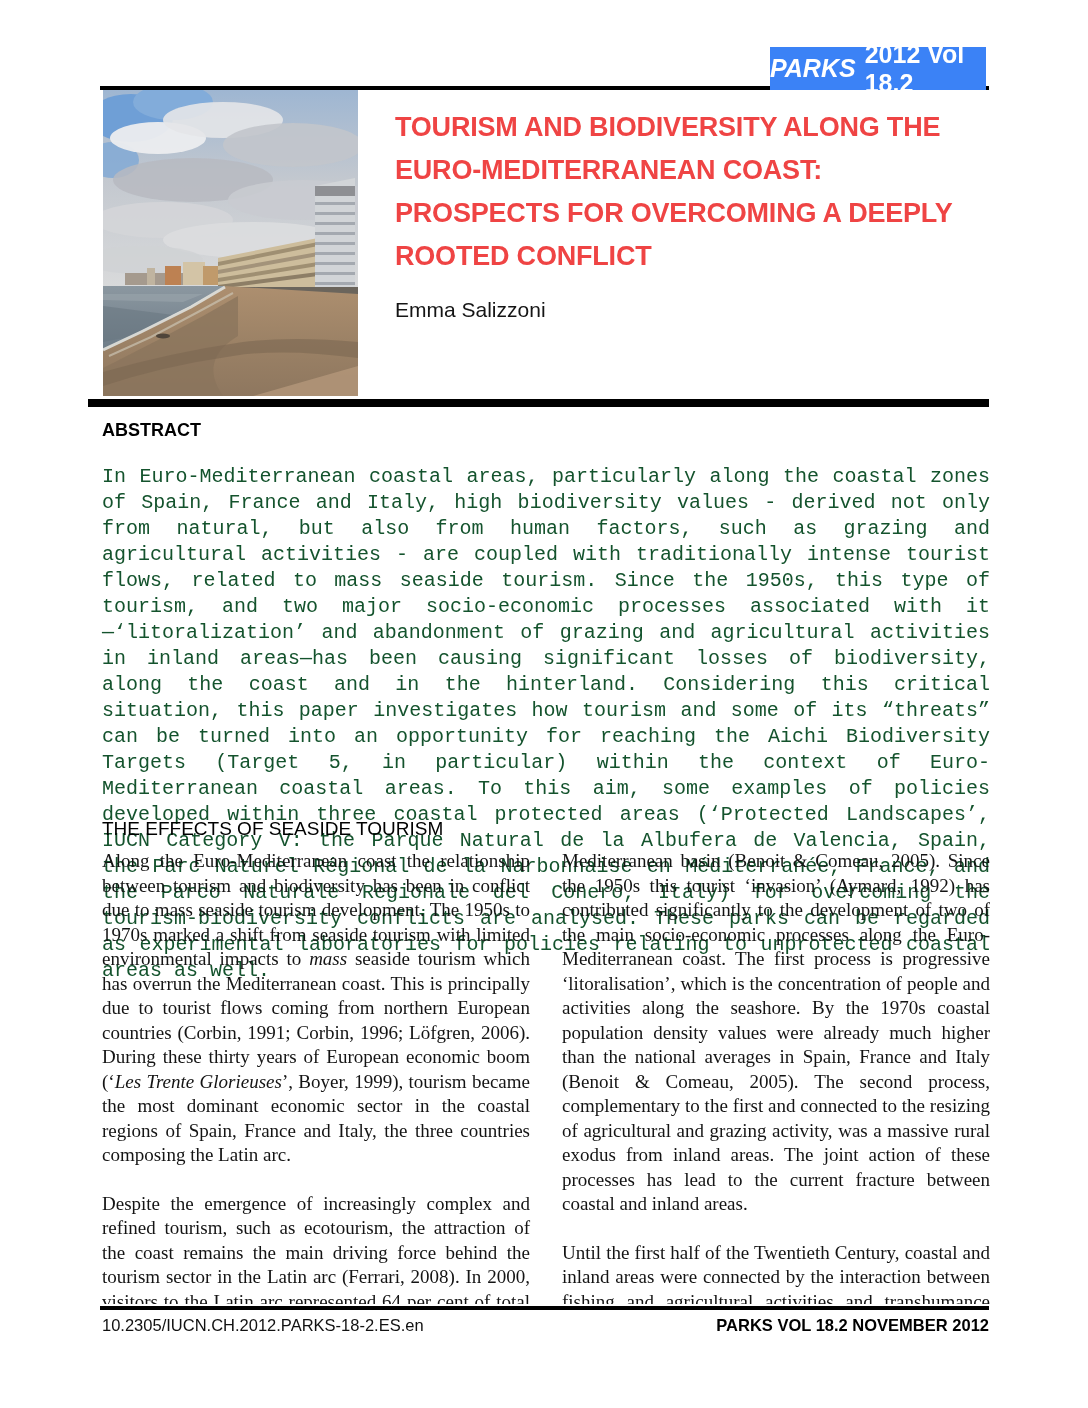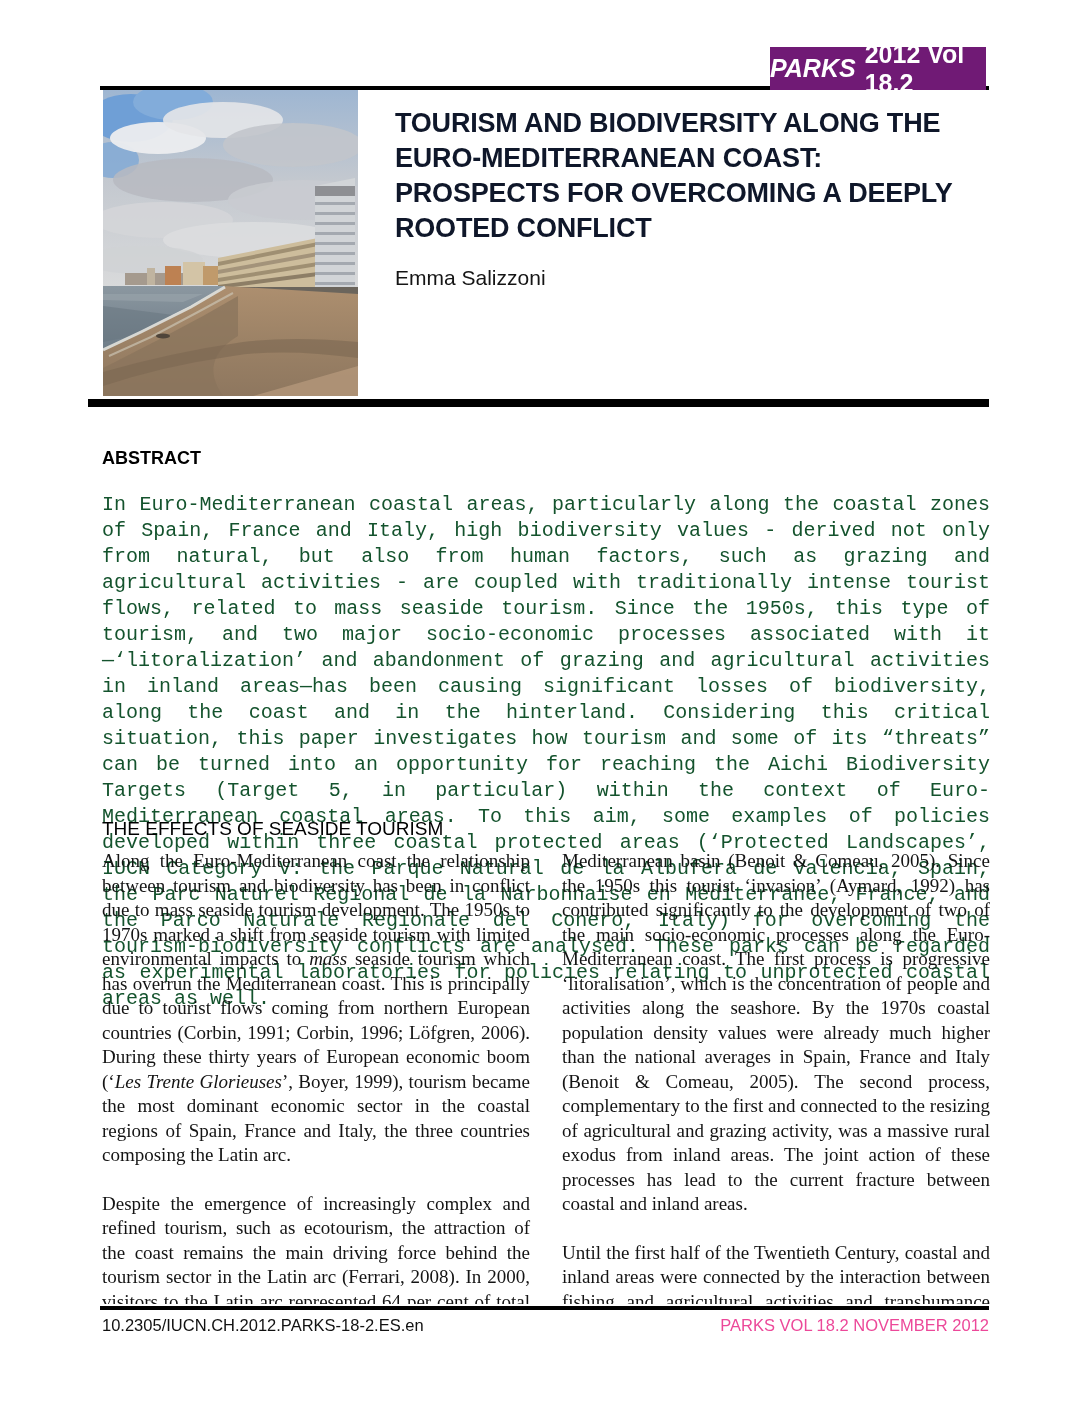--- a/index.html
+++ b/index.html
@@ -5,38 +5,38 @@
   html,body{margin:0;padding:0;background:#ffffff;}
   body{
     width:1088px;height:1408px;position:relative;
     font-family:"Liberation Sans",sans-serif;color:#101010;
   }
   .page{position:relative;width:1088px;height:1408px;background:#fff;overflow:hidden;}
 
   
   .top-rule{position:absolute;left:100px;top:86px;width:889px;height:4px;background:#000;}
   .issue-badge{
-    position:absolute;left:770px;top:47px;width:216px;height:43px;background:#701a75;color:#fff;
+    position:absolute;left:770px;top:47px;width:216px;height:43px;background:#3b82f6;color:#fff;
     display:flex;align-items:center;justify-content:center;font-size:25px;font-weight:bold;
   }
   .issue-badge .journal{font-style:italic;margin-right:9px;}
 
   
   .photo{position:absolute;left:103px;top:90px;width:255px;height:306px;display:block;}
 
   
   .head-block{position:absolute;left:395px;top:106px;width:597px;}
-  .title{font-size:27px;font-weight:bold;line-height:35px;color:#0f172a;letter-spacing:-0.2px;}
+  .title{font-size:27px;font-weight:bold;line-height:43px;color:#ef4444;letter-spacing:-0.2px;}
   .author{margin-top:20px;font-size:21px;color:#151515;}
   .affiliation{margin-top:27px;font-size:16.5px;line-height:26px;color:#1d1d1d;}
 
   .mid-rule{position:absolute;left:88px;top:399px;width:901px;height:8px;background:#000;}
 
   
-  .abstract{position:absolute;left:102px;top:448px;width:888px;}
+  .abstract{position:absolute;left:102px;top:420px;width:888px;}
   .h-small{font-size:18px;font-weight:bold;color:#000;margin:0;}
   .abstract p{
     margin:23px 0 0 0;font-family:Liberation Mono, monospace;
     font-size:20px;line-height:26px;text-align:justify;color:#14532d;
   }
 
   
   .body-section{position:absolute;left:102px;top:818px;width:888px;height:486px;overflow:hidden;}
   .sec-heading{font-size:19px;font-weight:normal;color:#000;margin:0 0 9px 0;}
   .columns{display:flex;gap:32px;}
@@ -47,21 +47,21 @@
   .col p{margin:0;}
   .col p + p{margin-top:24px;}
 
   
   .footer-rule{position:absolute;left:100px;top:1306px;width:889px;height:4px;background:#000;}
   .footer{
     position:absolute;left:102px;top:1316px;width:887px;
     display:flex;justify-content:space-between;align-items:flex-end;font-size:16.5px;
   }
   .footer .doi{font-weight:normal;color:#111;}
-  .footer .vol{font-weight:normal;color:#ec4899;}
+  .footer .vol{font-weight:bold;color:#000000;}
 </style>
 </head>
 <body>
 
 <div class="page">
 
   <div class="top-rule"></div>
 
   <div class="issue-badge">
     <span class="journal">PARKS</span>

